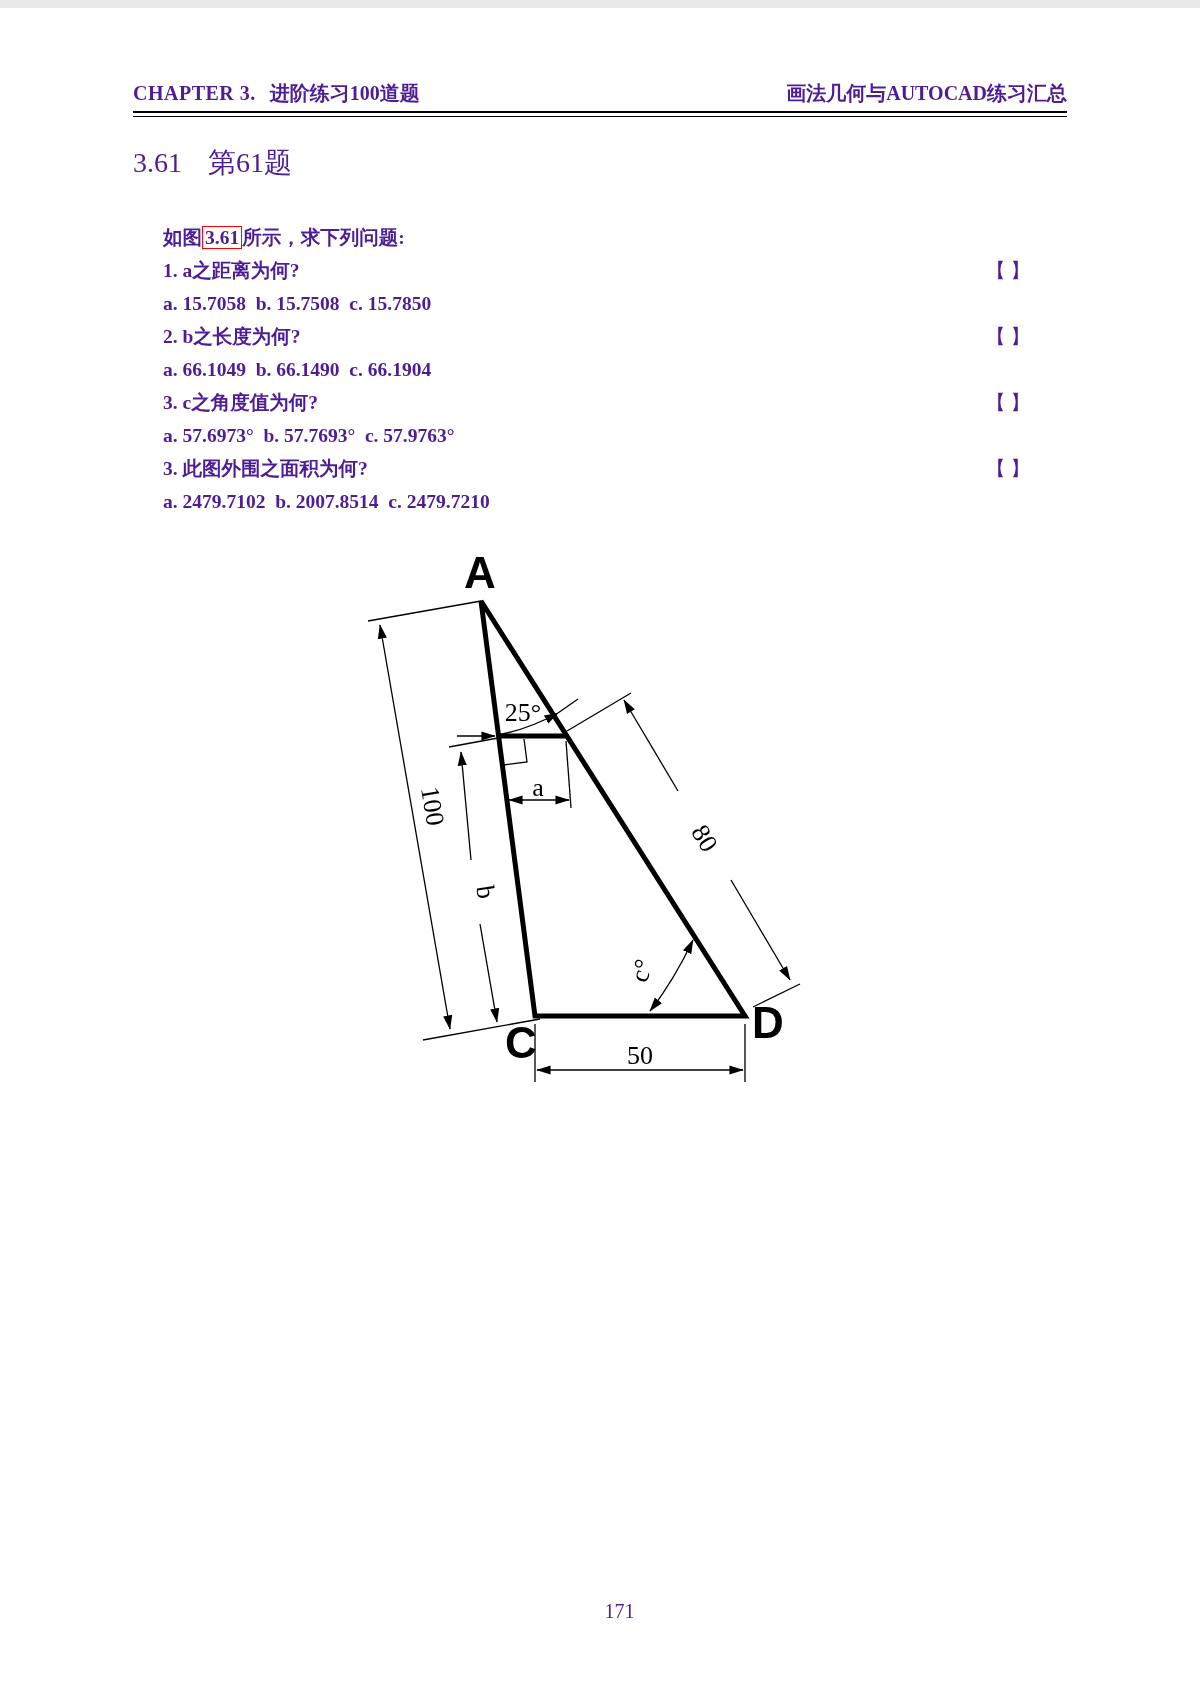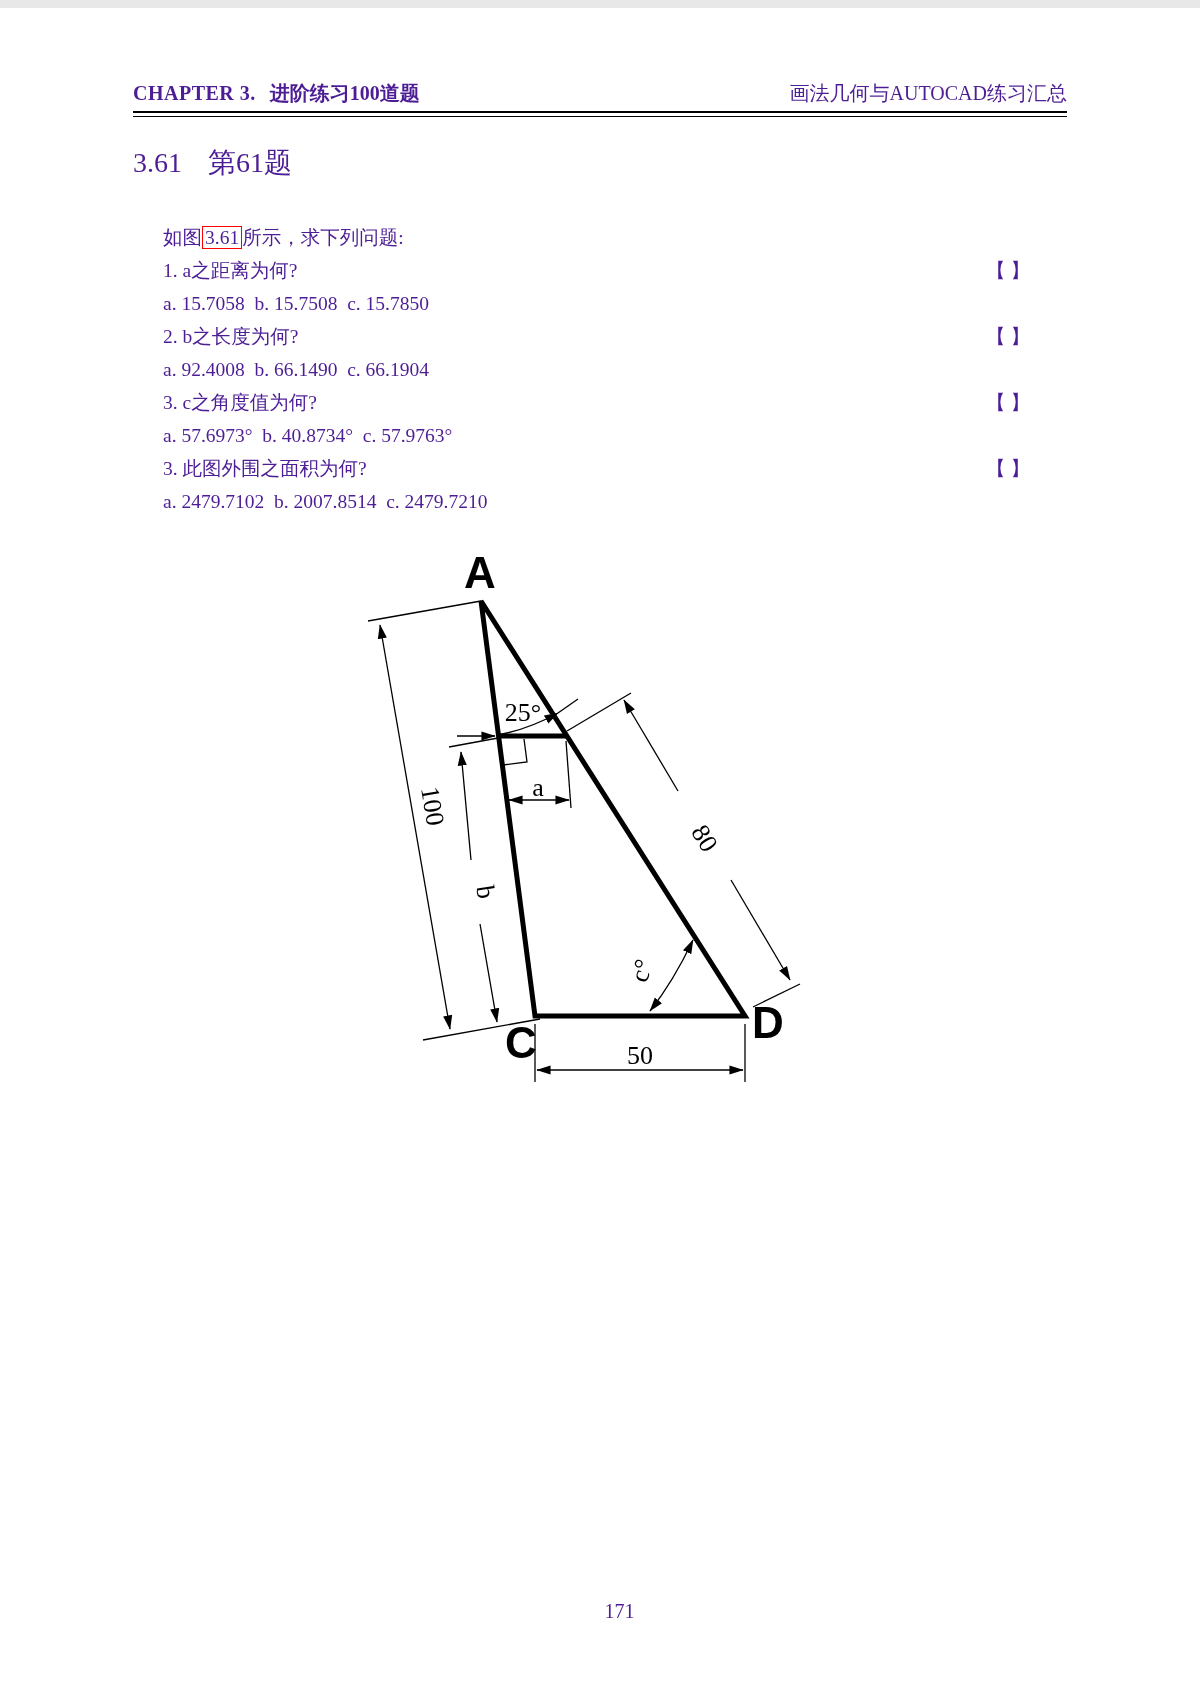--- a/index.html
+++ b/index.html
@@ -4,28 +4,28 @@
 <style>
   html,body{margin:0;padding:0;background:#e8e8e8;}
   .page{
     position:relative;width:1200px;height:1696px;margin:8px auto;
     background:#ffffff;overflow:hidden;
     font-family:"Liberation Serif","DejaVu Serif",serif;color:#4c1d95;
   }
   
   .hdr-left{position:absolute;left:133px;top:72px;font-size:20px;font-weight:bold;white-space:nowrap;}
   .hdr-left .chap{margin-right:14px;letter-spacing:.5px;}
-  .hdr-right{position:absolute;right:133px;top:72px;font-size:20px;font-weight:normal;white-space:nowrap;}
+  .hdr-right{position:absolute;right:133px;top:72px;font-size:20px;font-weight:bold;white-space:nowrap;}
   .hdr-rule{position:absolute;left:133px;right:133px;top:103px;height:3px;
     border-top:2px solid #000;border-bottom:1px solid #000;}
   
   .sec{position:absolute;left:133px;top:136px;font-size:28px;font-weight:normal;white-space:nowrap;}
   .sec .num{margin-right:26px;}
   
-  .bline{position:absolute;left:163px;height:24px;line-height:24px;font-size:19.5px;white-space:pre;}
+  .bline{position:absolute;left:163px;height:24px;line-height:24px;font-size:19.5px;white-space:pre;font-weight:bold;}
   .bracket{position:absolute;left:986px;height:24px;line-height:24px;font-size:19.5px;white-space:pre;}
   .figref{border:1.6px solid #f00;padding:0 2px;display:inline-block;line-height:21px;}
   
   .caption{position:absolute;left:0;right:0;top:1103px;text-align:center;font-size:23px;}
   .pageno{position:absolute;left:0;right:0;top:1592px;text-align:center;font-size:20px;padding-left:39px;}
   svg{position:absolute;left:0;top:0;}
   svg text{font-family:"Liberation Serif","DejaVu Serif",serif;font-size:26px;fill:#000;}
   svg text.vlabel{font-family:"Liberation Sans","DejaVu Sans",sans-serif;font-weight:bold;font-size:44px;}
 </style>
 </head>
@@ -44,25 +44,25 @@
   </div>
 
   <div class="bline" style="top:218px"><span>如图</span><span class="figref">3.61</span><span>所示，求下列问题:</span></div>
 
   <div class="bline" style="top:251px">1. a之距离为何?</div>
   <div class="bracket" style="top:251px">【 】</div>
   <div class="bline" style="top:284px">a. 15.7058  b. 15.7508  c. 15.7850</div>
 
   <div class="bline" style="top:317px">2. b之长度为何?</div>
   <div class="bracket" style="top:317px">【 】</div>
-  <div class="bline" style="top:350px">a. 92.4008  b. 66.1490  c. 66.1904</div>
+  <div class="bline" style="top:350px">a. 66.1049  b. 66.1490  c. 66.1904</div>
 
   <div class="bline" style="top:383px">3. c之角度值为何?</div>
   <div class="bracket" style="top:383px">【 】</div>
-  <div class="bline" style="top:416px">a. 57.6973°  b. 40.8734°  c. 57.9763°</div>
+  <div class="bline" style="top:416px">a. 57.6973°  b. 57.7693°  c. 57.9763°</div>
 
   <div class="bline" style="top:449px">3. 此图外围之面积为何?</div>
   <div class="bracket" style="top:449px">【 】</div>
   <div class="bline" style="top:482px">a. 2479.7102  b. 2007.8514  c. 2479.7210</div>
 
   <svg width="1200" height="1696" viewBox="0 0 1200 1696">
     <defs>
       <marker id="arr" viewBox="0 0 10 10" refX="9.5" refY="5" markerWidth="11" markerHeight="11" orient="auto-start-reverse">
         <path d="M0,1.8 L10,5 L0,8.2 Z" fill="#000"></path>
       </marker>

